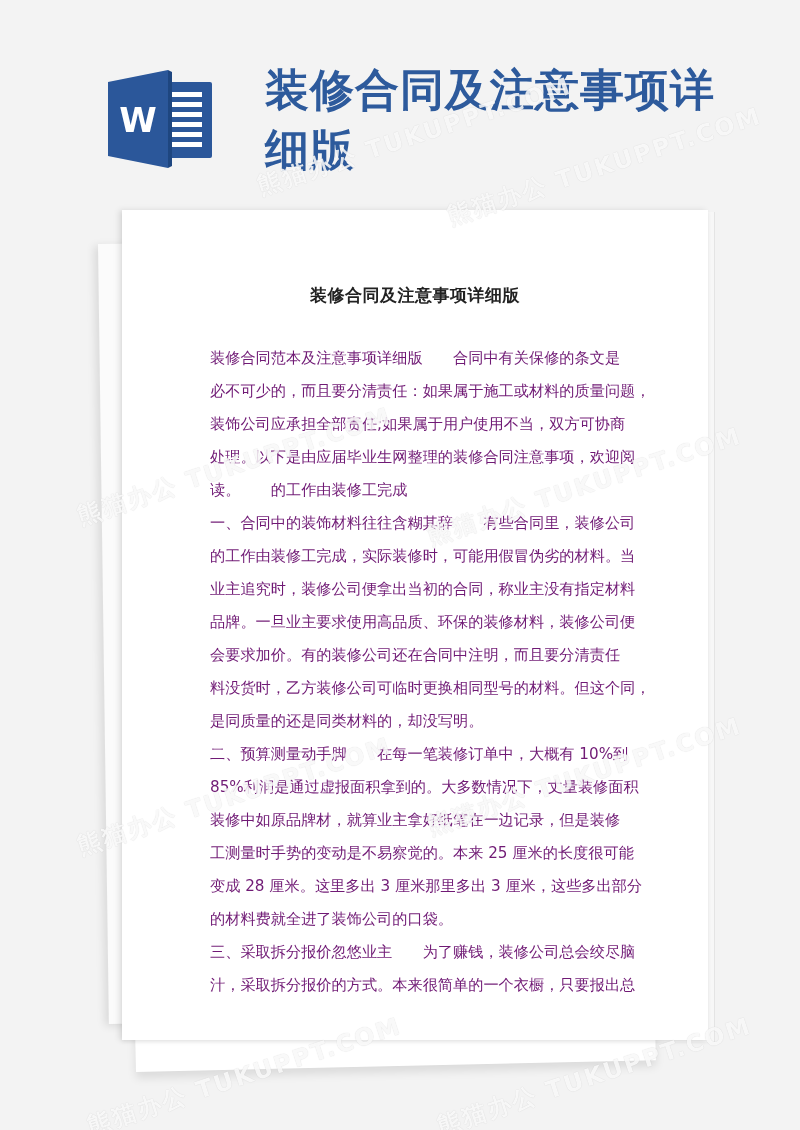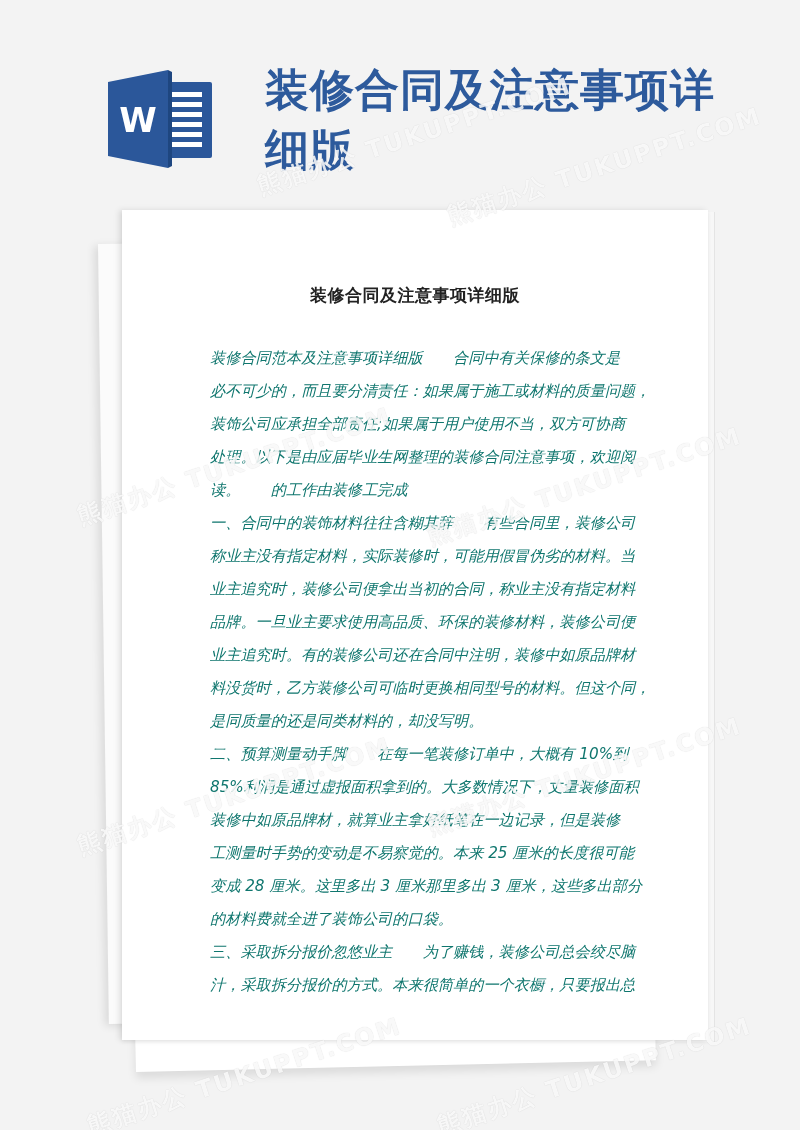--- a/index.html
+++ b/index.html
@@ -48,21 +48,21 @@
     position:absolute; left:122px; top:210px; width:586px; height:830px;
     background:#ffffff; z-index:2;
     box-shadow:-3px 0 6px rgba(0,0,0,0.10), 0 2px 4px rgba(0,0,0,0.06);
   }
   .doc-title {
     position:absolute; left:0; right:0; top:74px; text-align:center;
     font-size:17px; font-weight:bold; color:#222; letter-spacing:0.5px;
   }
   .doc-body {
     position:absolute; left:88px; top:132px; width:414px;
-    font-size:15.2px; line-height:33px; color:#0f766e;font-style:italic;
+    font-size:15.2px; line-height:33px; color:#701a75;
   }
   .doc-line { white-space:nowrap; height:33px; display:block; }
 </style>
 </head>
 <body>
 
 <div class="word-icon">
   <svg width="104" height="98" viewBox="0 0 104 98">
 
     <rect x="40" y="12" width="64" height="76" rx="2" fill="#2b579a"></rect>
@@ -87,24 +87,24 @@
 
 <div class="page">
   <div class="doc-title">装修合同及注意事项详细版</div>
   <div class="doc-body">
     <span class="doc-line">装修合同范本及注意事项详细版　　合同中有关保修的条文是</span>
     <span class="doc-line">必不可少的，而且要分清责任：如果属于施工或材料的质量问题，</span>
     <span class="doc-line">装饰公司应承担全部责任;如果属于用户使用不当，双方可协商</span>
     <span class="doc-line">处理。以下是由应届毕业生网整理的装修合同注意事项，欢迎阅</span>
     <span class="doc-line">读。　　的工作由装修工完成</span>
     <span class="doc-line">一、合同中的装饰材料往往含糊其辞　　有些合同里，装修公司</span>
-    <span class="doc-line">称业主没有指定材料，实际装修时，可能用假冒伪劣的材料。当</span>
+    <span class="doc-line">的工作由装修工完成，实际装修时，可能用假冒伪劣的材料。当</span>
     <span class="doc-line">业主追究时，装修公司便拿出当初的合同，称业主没有指定材料</span>
     <span class="doc-line">品牌。一旦业主要求使用高品质、环保的装修材料，装修公司便</span>
-    <span class="doc-line">业主追究时。有的装修公司还在合同中注明，装修中如原品牌材</span>
+    <span class="doc-line">会要求加价。有的装修公司还在合同中注明，而且要分清责任</span>
     <span class="doc-line">料没货时，乙方装修公司可临时更换相同型号的材料。但这个同，</span>
     <span class="doc-line">是同质量的还是同类材料的，却没写明。</span>
     <span class="doc-line">二、预算测量动手脚　　在每一笔装修订单中，大概有 10%到</span>
     <span class="doc-line">85%利润是通过虚报面积拿到的。大多数情况下，丈量装修面积</span>
     <span class="doc-line">装修中如原品牌材，就算业主拿好纸笔在一边记录，但是装修</span>
     <span class="doc-line">工测量时手势的变动是不易察觉的。本来 25 厘米的长度很可能</span>
     <span class="doc-line">变成 28 厘米。这里多出 3 厘米那里多出 3 厘米，这些多出部分</span>
     <span class="doc-line">的材料费就全进了装饰公司的口袋。</span>
     <span class="doc-line">三、采取拆分报价忽悠业主　　为了赚钱，装修公司总会绞尽脑</span>
     <span class="doc-line">汁，采取拆分报价的方式。本来很简单的一个衣橱，只要报出总</span>

